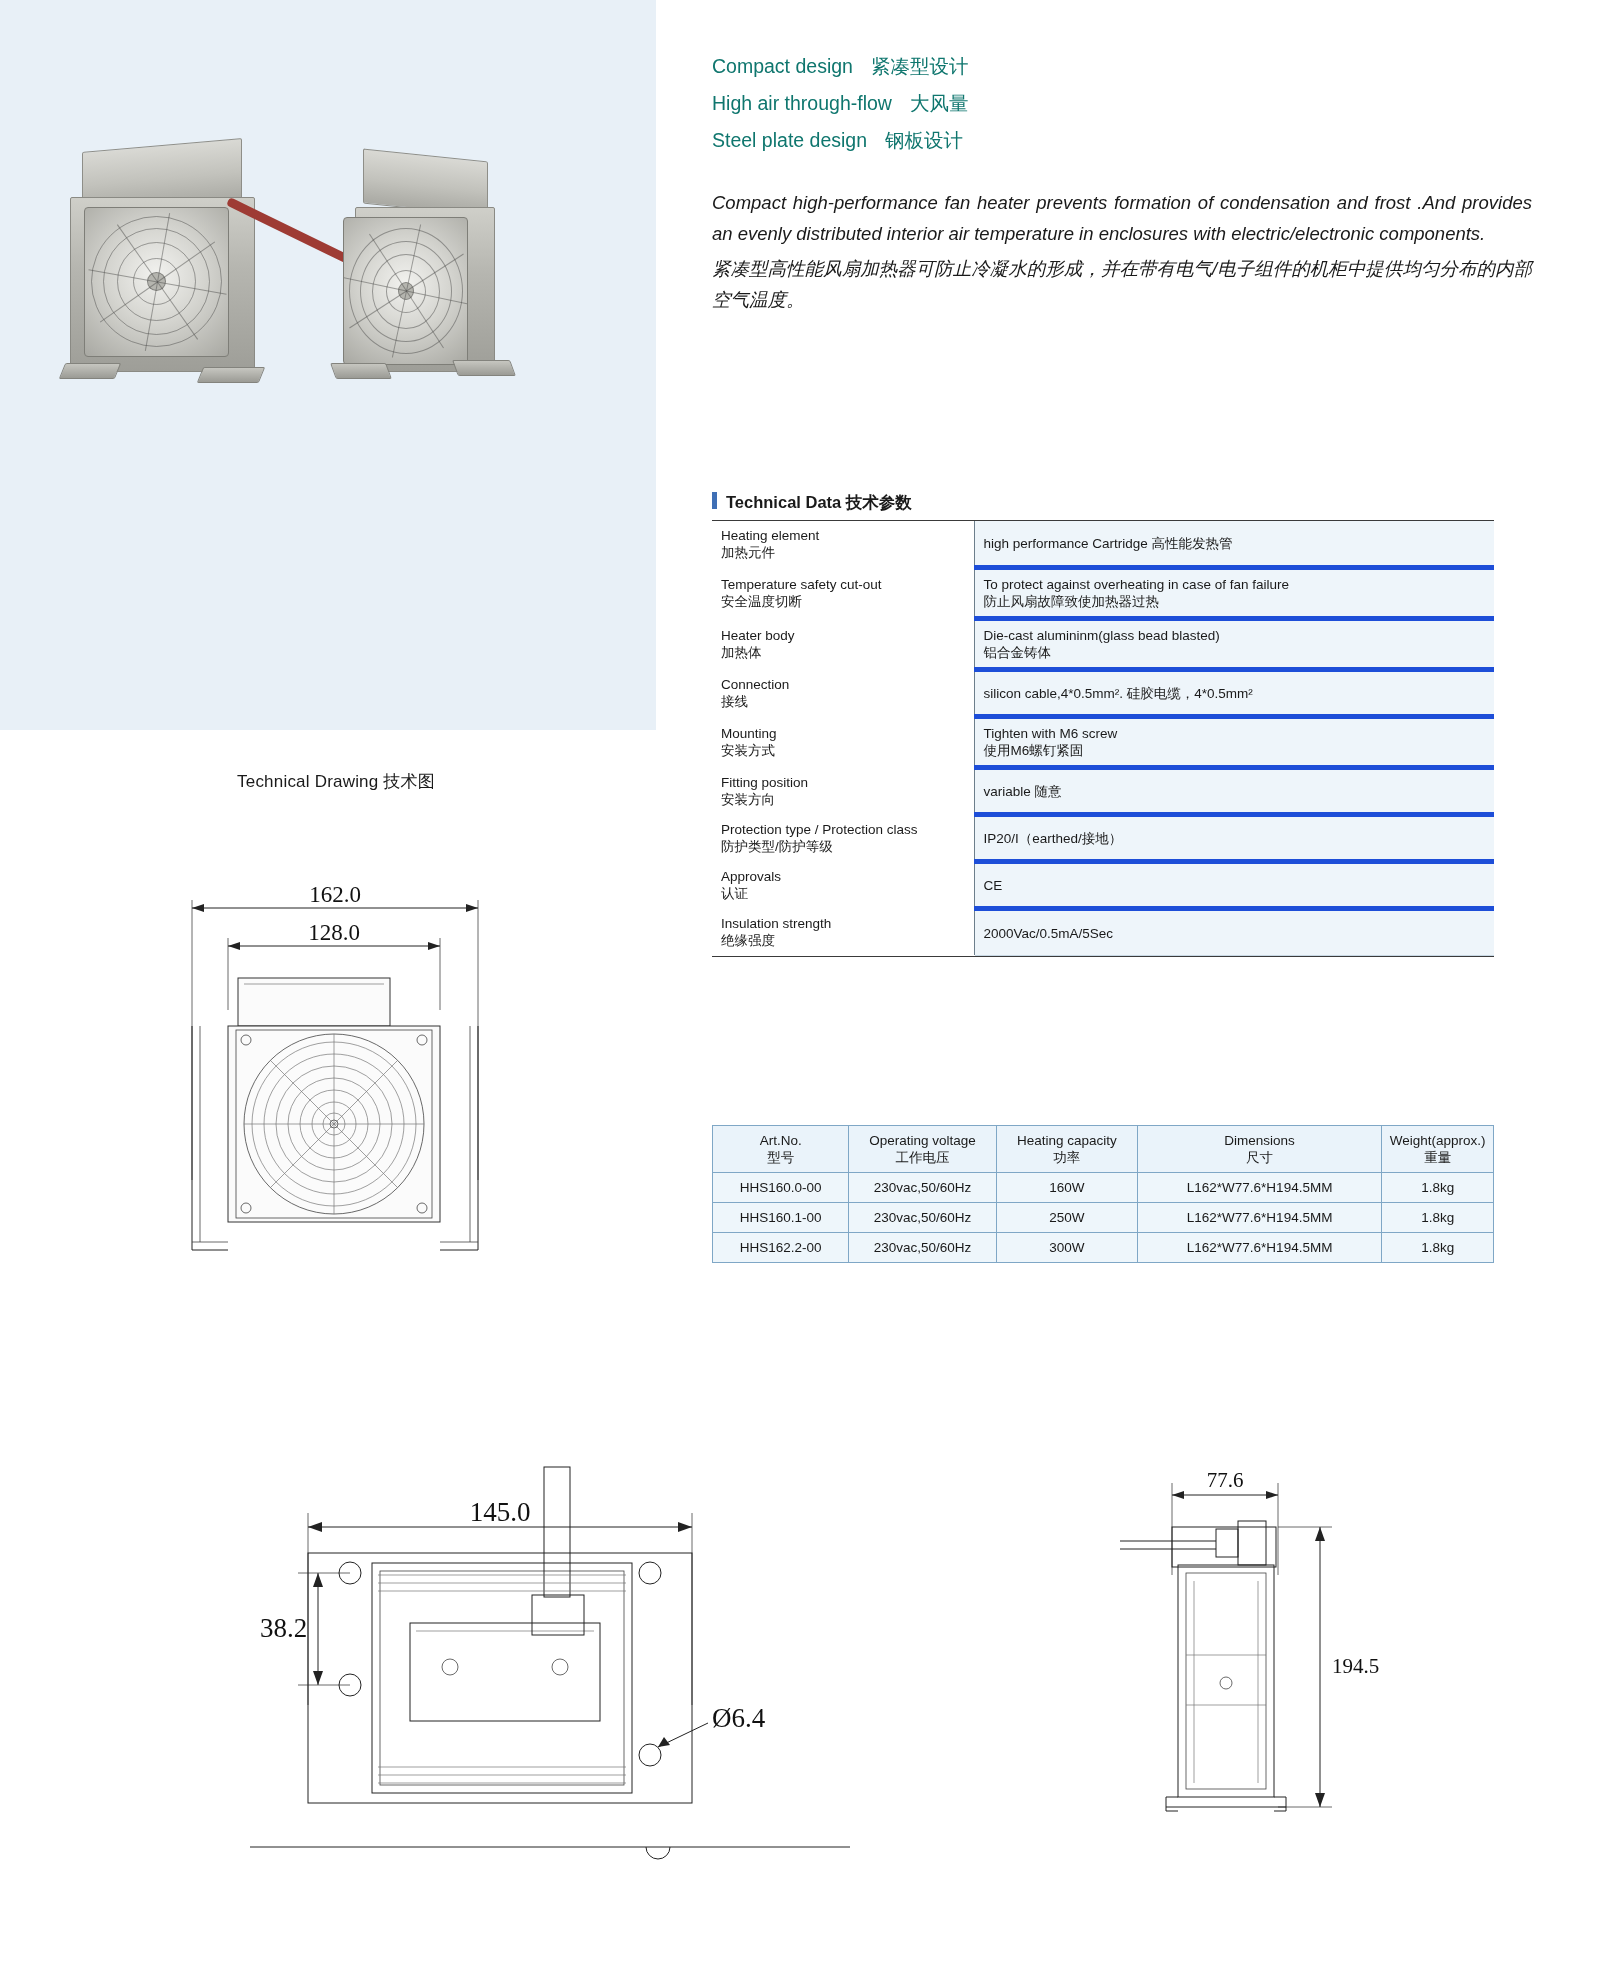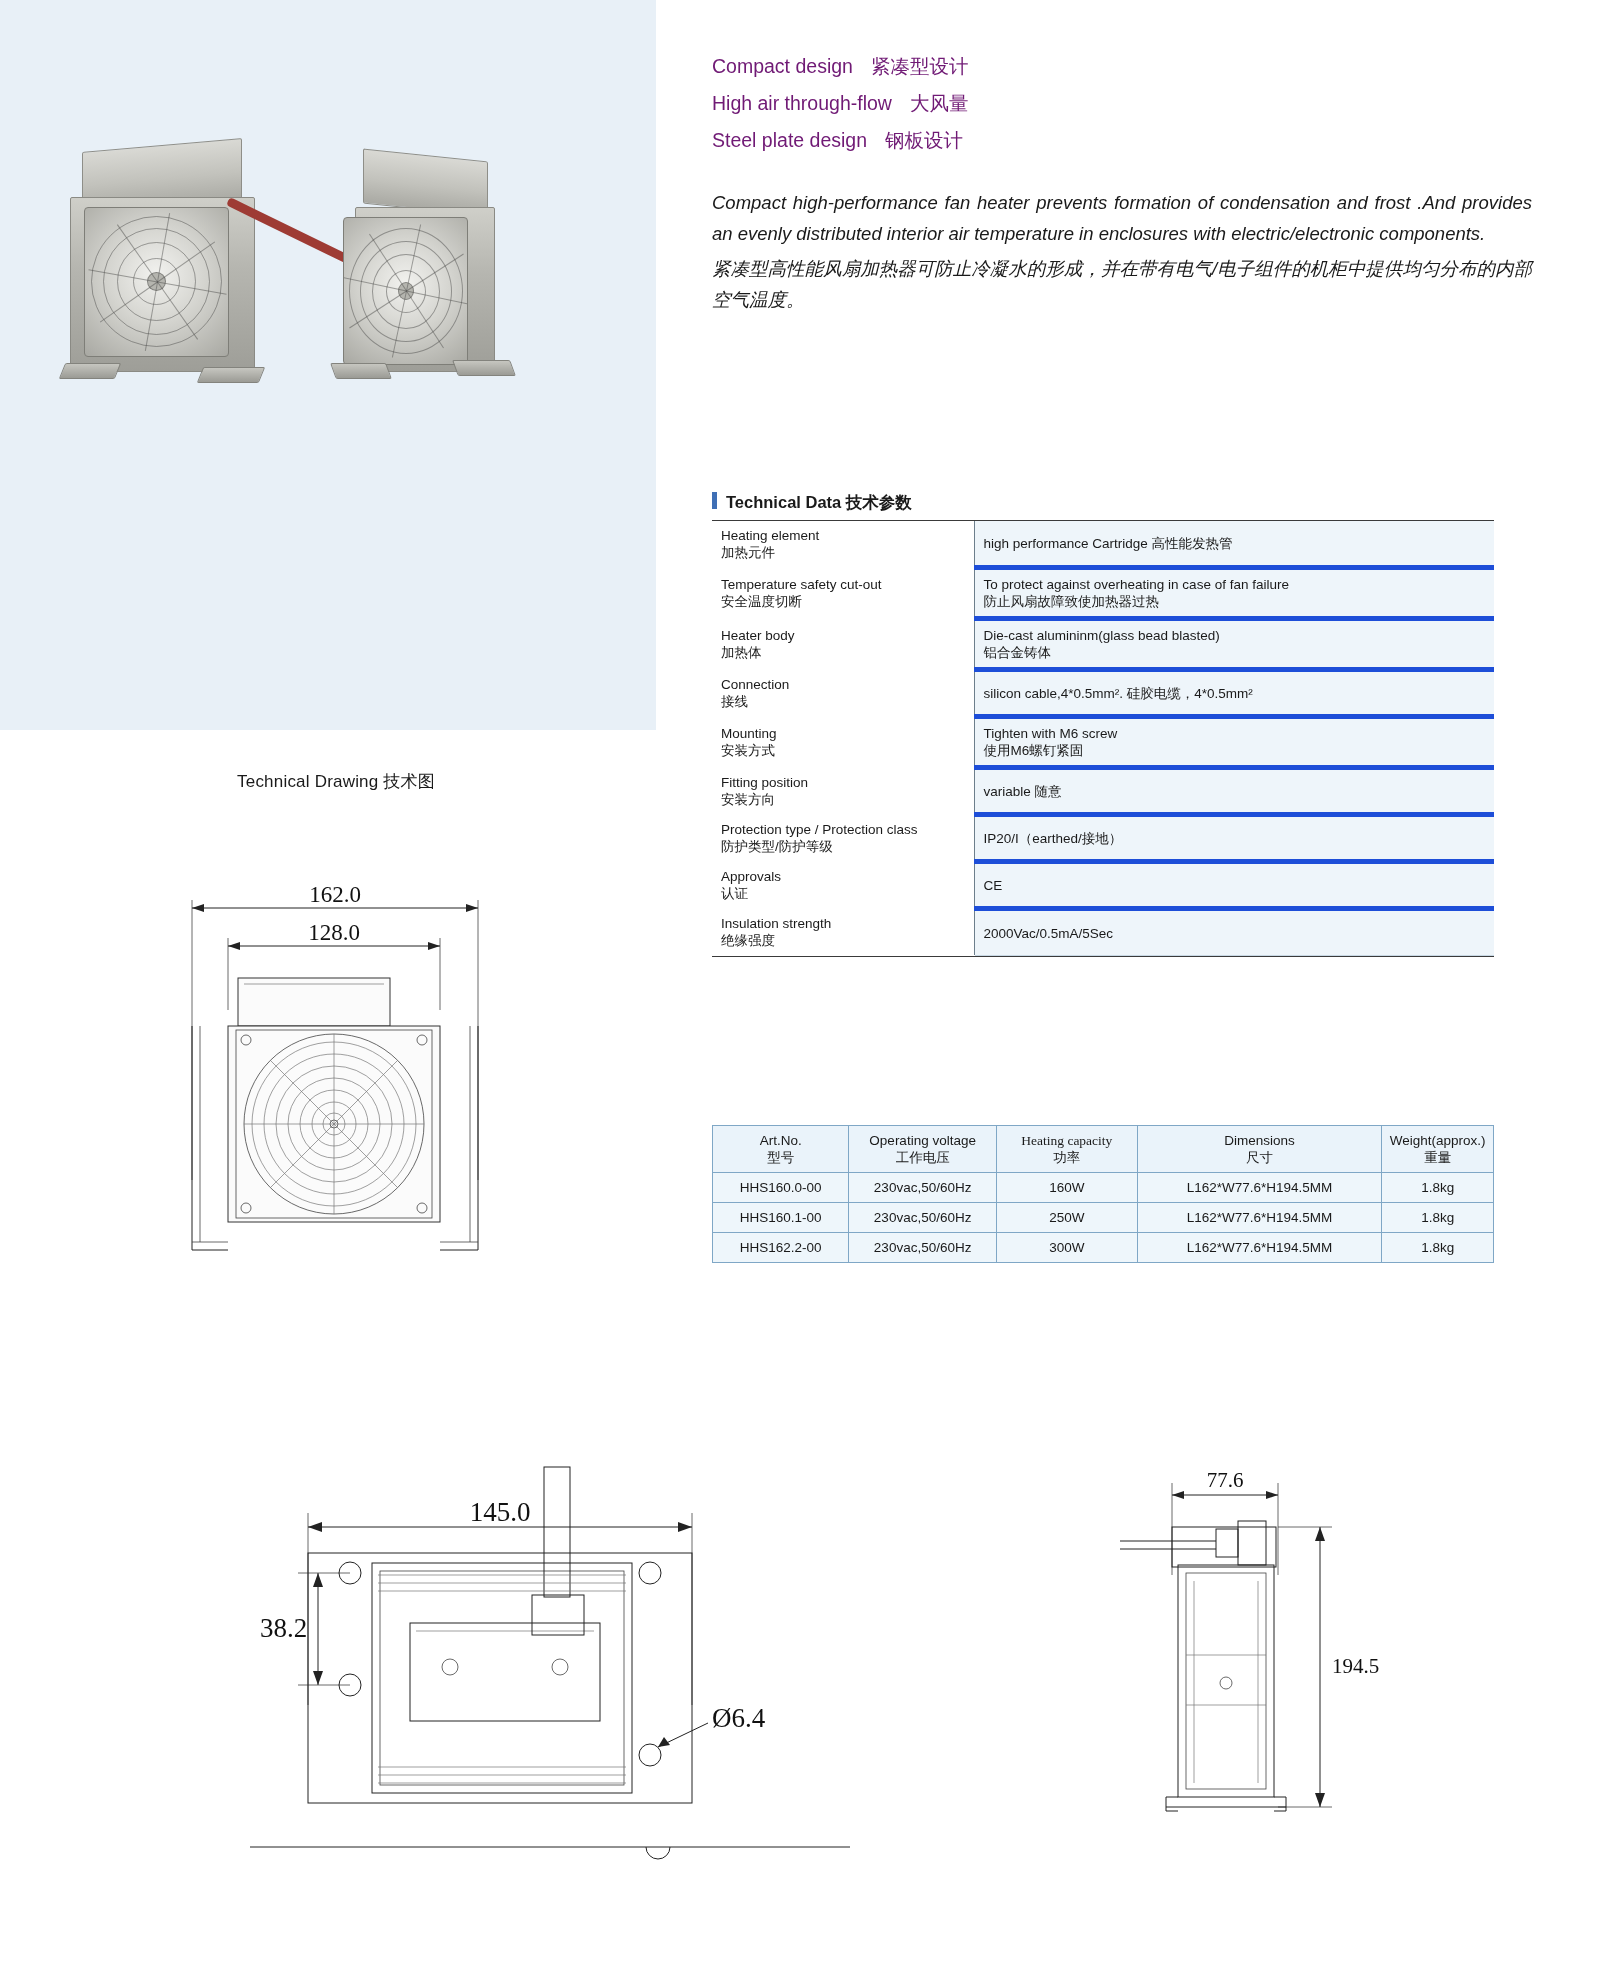--- a/index.html
+++ b/index.html
@@ -78,21 +78,21 @@
     font-size: 17px;
     letter-spacing: .2px;
   }
 
   
   .right-col {
     position: absolute;
     left: 712px; top: 48px;
     width: 820px;
   }
-  .bullets { font-size: 19.5px; line-height: 37px; color: #701a75; }
+  .bullets { font-size: 19.5px; line-height: 37px; color: #0f766e; }
   .bullets .cn { margin-left: 18px; }
   .para {
     margin-top: 28px;
     font-size: 18.5px;
     line-height: 31px;
     text-align: justify;
     font-style: italic;
   }
   .para p { margin: 0; }
   .para .cnblock { margin-top: 4px; }
@@ -349,21 +349,21 @@
     <thead>
       <tr>
         <td style="width:140px;">
           <div>Art.No.</div>
           <div>型号</div>
         </td>
         <td style="width:150px;">
           <div>Operating voltage</div>
           <div>工作电压</div>
         </td>
-        <td style="width:146px;font-family:Liberation Serif, serif;">
+        <td style="width:146px;">
           <div>Heating capacity</div>
           <div>功率</div>
         </td>
         <td style="width:250px;">
           <div>Dimensions</div>
           <div>尺寸</div>
         </td>
         <td style="width:112px;">
           <div>Weight(approx.)</div>
           <div>重量</div>

